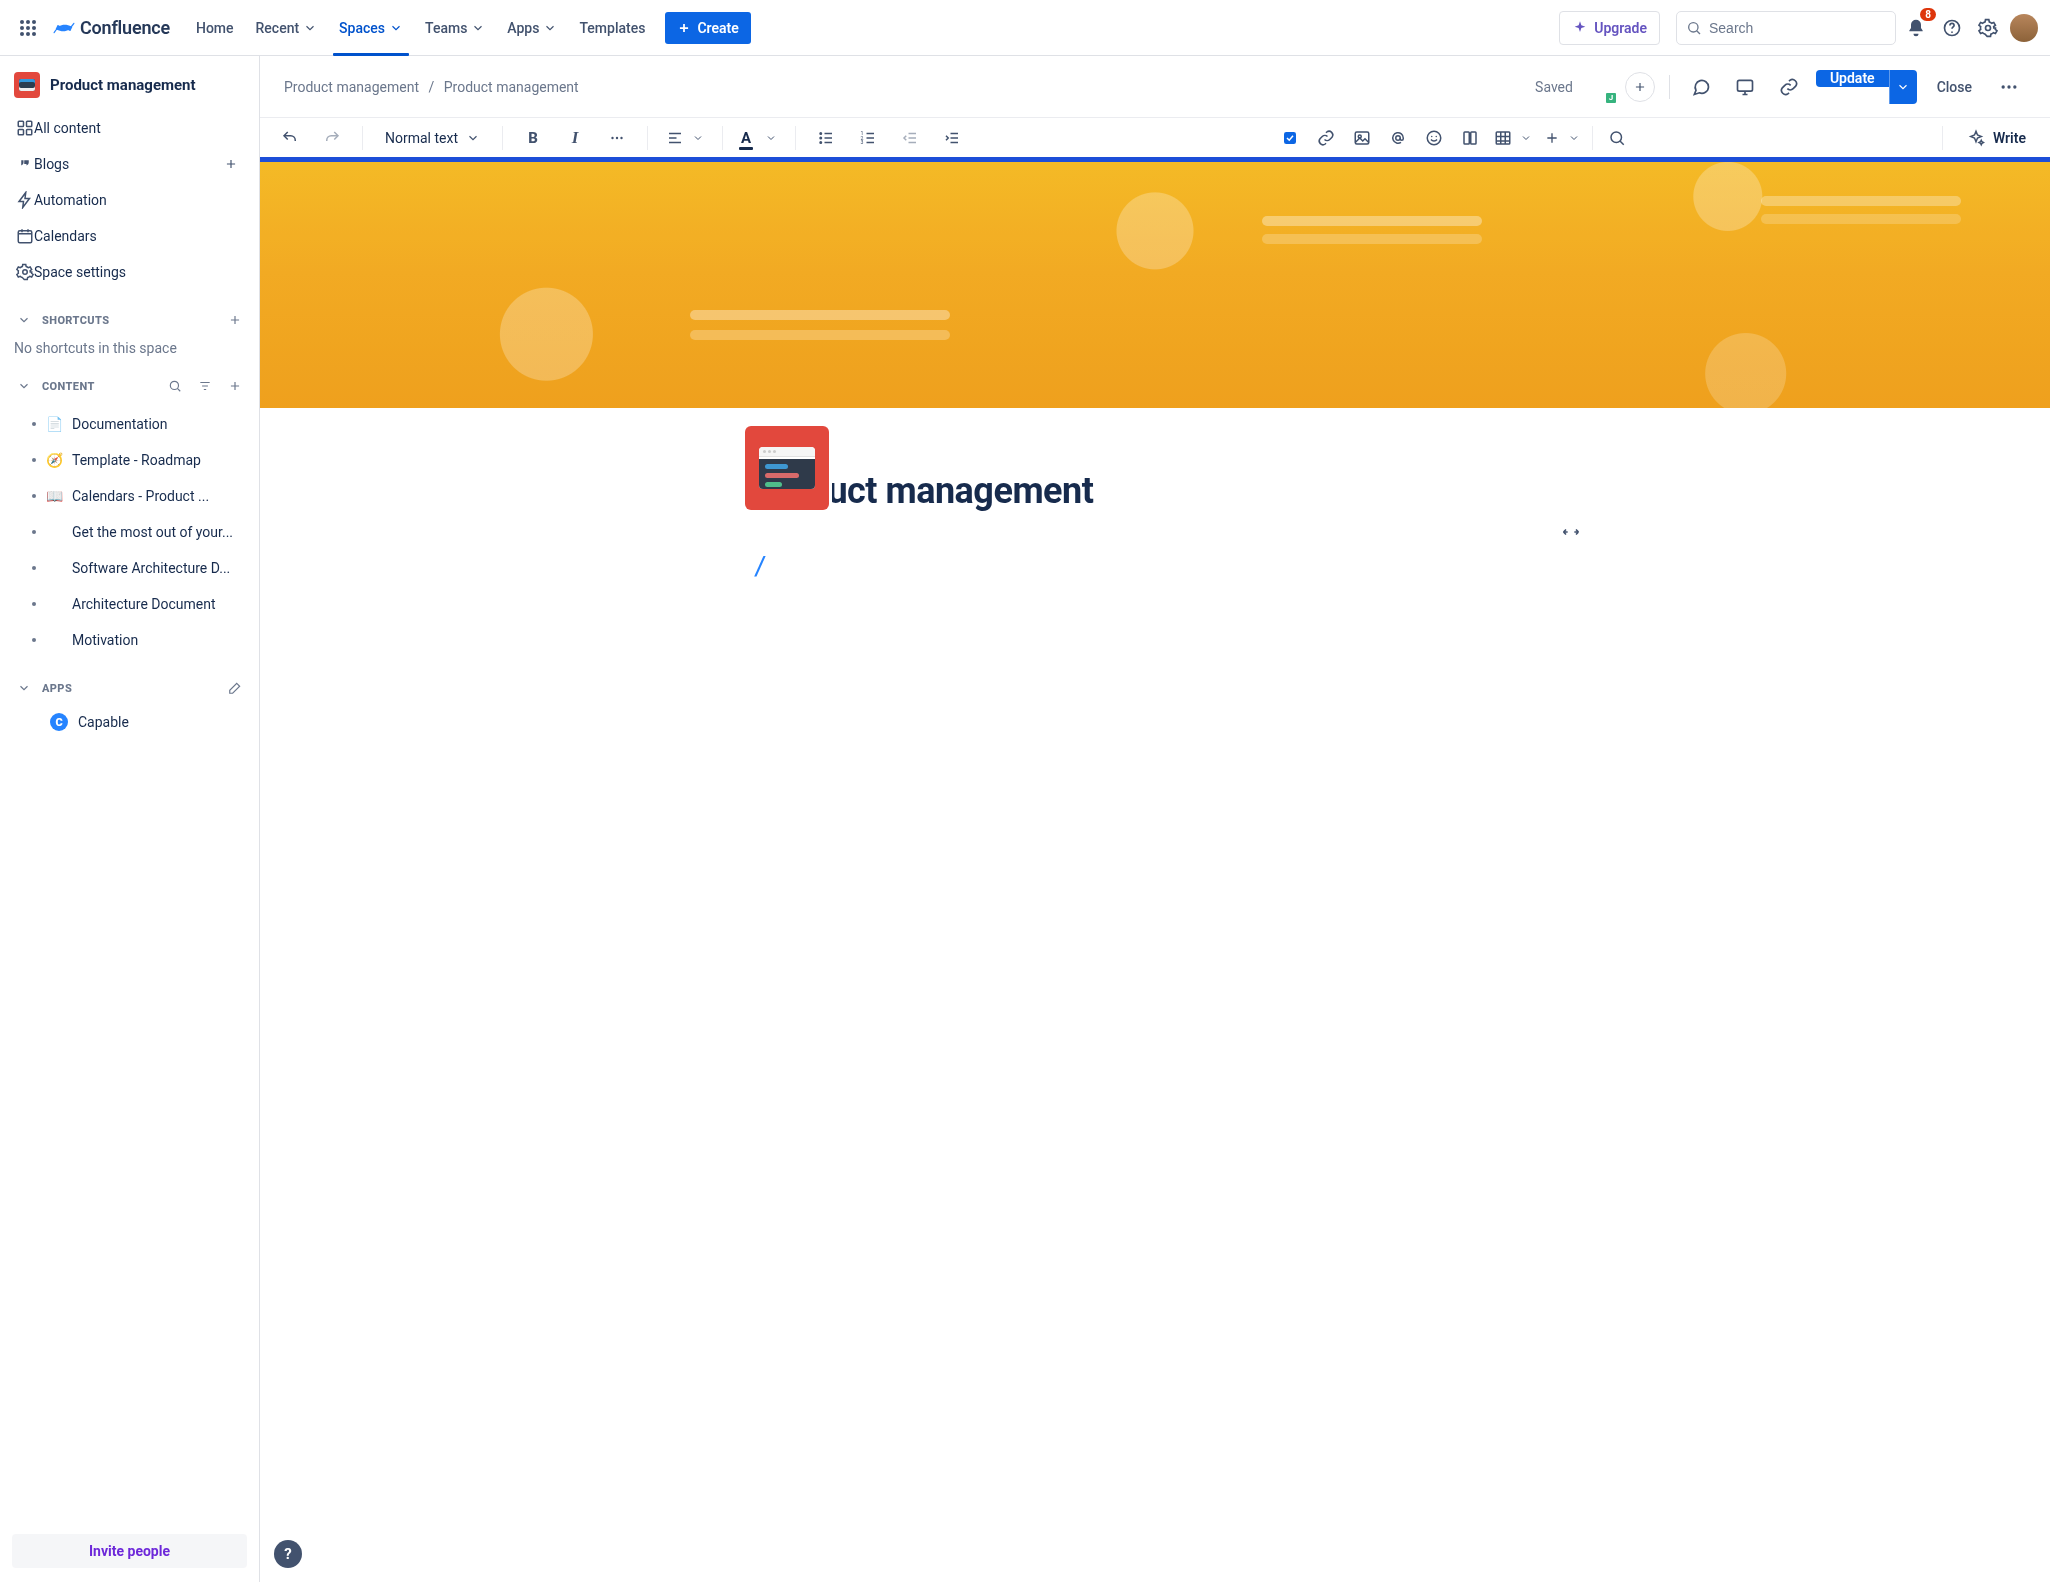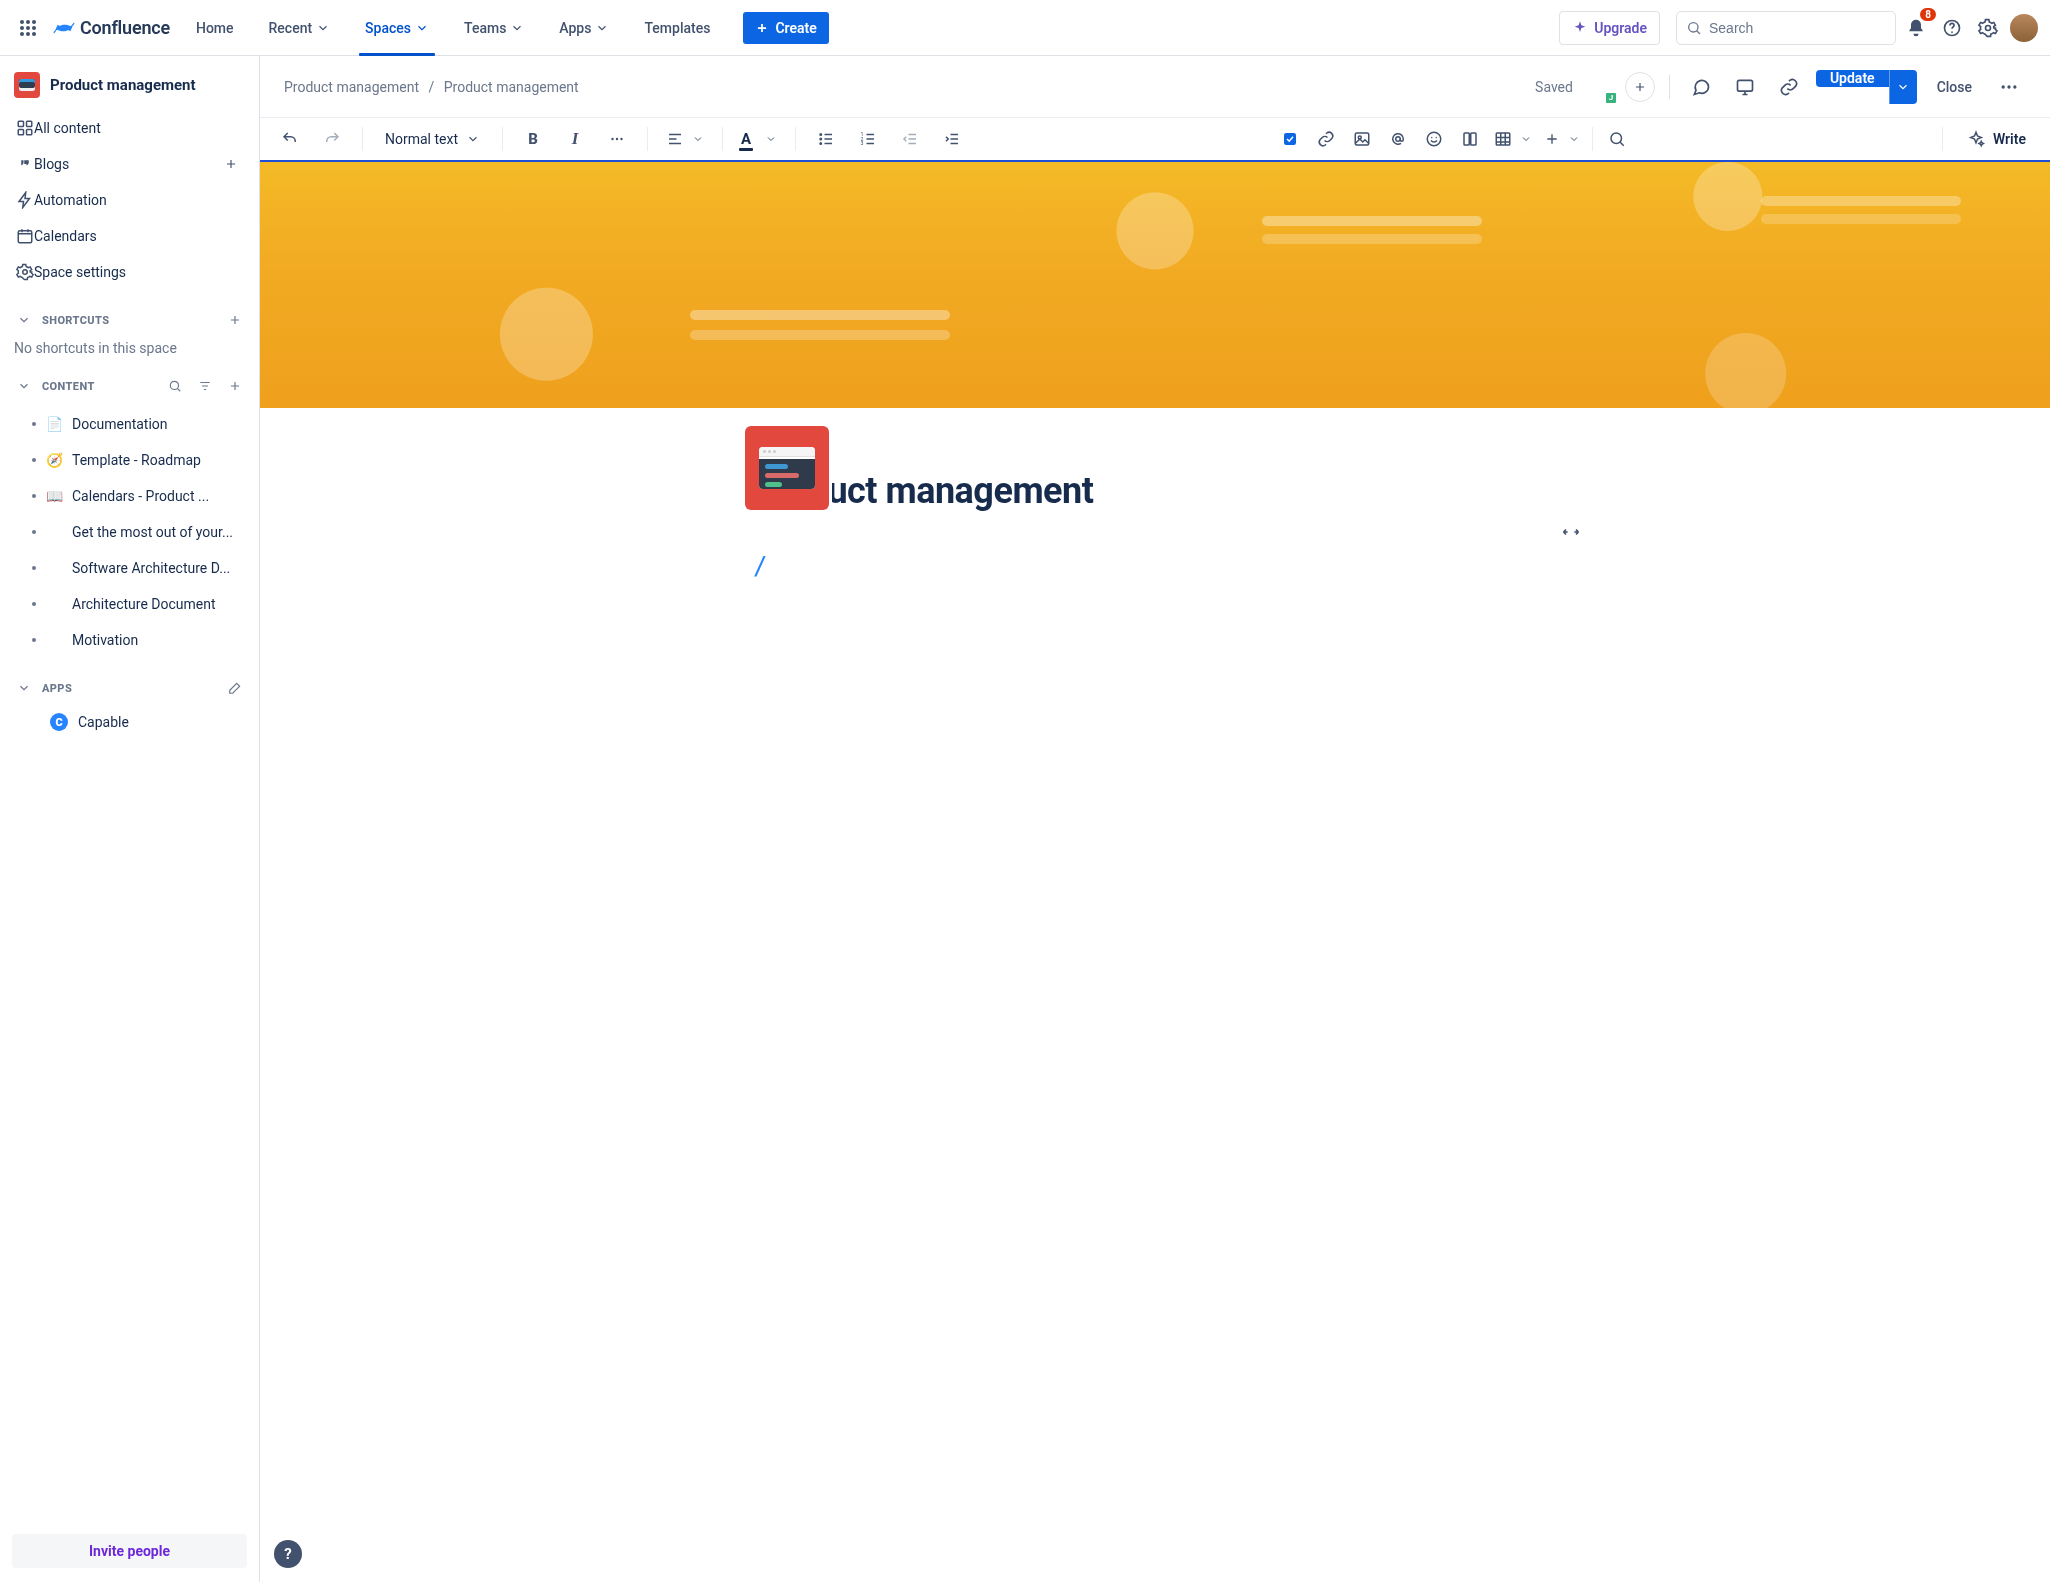--- a/index.html
+++ b/index.html
@@ -9,21 +9,21 @@
 
   
   .topnav {
     height: 56px; display: flex; align-items: center; padding: 0 12px;
     border-bottom: 1px solid #DFE1E6;
   }
   .appswitcher { width: 32px; height: 32px; display: flex; align-items: center; justify-content: center; border-radius: 3px; }
   .brand { display: flex; align-items: center; gap: 4px; padding: 0 8px; height: 32px; }
   .brand svg { height: 24px; }
   .brand-name { font-size: 18px; font-weight: 600; color: #253858; letter-spacing: -0.2px;}
-  .nav-items { display: flex; align-items: center; gap: 15px; margin-left: 8px; }
+  .nav-items { display: flex; align-items: center; gap: 2px; margin-left: 8px; }
   .nav-item {
     height: 56px; display: flex; align-items: center; padding: 0 10px;
     color: #42526E; font-weight: 500; gap: 4px; position: relative;
   }
   .nav-item.active { color: #0052CC; }
   .nav-item.active::after {
     content: ""; position: absolute; left: 4px; right: 4px; bottom: 0; height: 3px;
     background: #0052CC; border-radius: 1px;
   }
   .chev { width: 14px; height: 14px; }
@@ -120,21 +120,21 @@
   .head-icon{width:34px;height:34px;display:flex;align-items:center;justify-content:center;border-radius:4px;color:#42526E;}
   .btn-update-wrap{display:flex;}
   .btn-update{background:#0C66E4;color:#fff;height:17px;padding:0 14px;border-radius:4px 0 0 4px;font-weight:600;}
   .btn-update-dd{background:#0C66E4;color:#fff;height:34px;width:28px;border-radius:0 4px 4px 0;border-left:1px solid rgba(255,255,255,.35);display:flex;align-items:center;justify-content:center;}
   .btn-close{height:34px;padding:0 10px;color:#42526E;font-weight:500;}
   .btn-more{width:34px;height:34px;display:flex;align-items:center;justify-content:center;border-radius:4px;color:#42526E;}
 
   
   .toolbar {
     height: 44px; display:flex; align-items:center; padding: 0 14px; gap: 10px;
-    border-bottom:2px solid #1d4ed8;
+    border-bottom:5px solid #1d4ed8;
   }
   .tb-btn{width:32px;height:32px;display:flex;align-items:center;justify-content:center;border-radius:4px;color:#42526E;}
   .tb-btn.disabled{color:#A5ADBA;}
   .tb-sep{width:1px;height:24px;background:#EBECF0;margin:0 4px;}
   .tb-select{display:flex;align-items:center;gap:8px;height:32px;padding:0 8px;border-radius:4px;color:#172B4D;}
   .tb-bold{font-weight:800;font-size:15px;}
   .tb-italic{font-style:italic;font-family:serif;font-size:17px;font-weight:600;}
   .tb-center{flex:1;display:flex;align-items:center;justify-content:center;gap:4px;}
   .tb-color-A{position:relative;font-weight:700;font-size:15px;}
   .tb-color-A::after{content:"";position:absolute;left:-2px;right:-2px;bottom:-3px;height:3px;background:#172B4D;border-radius:1px;}

